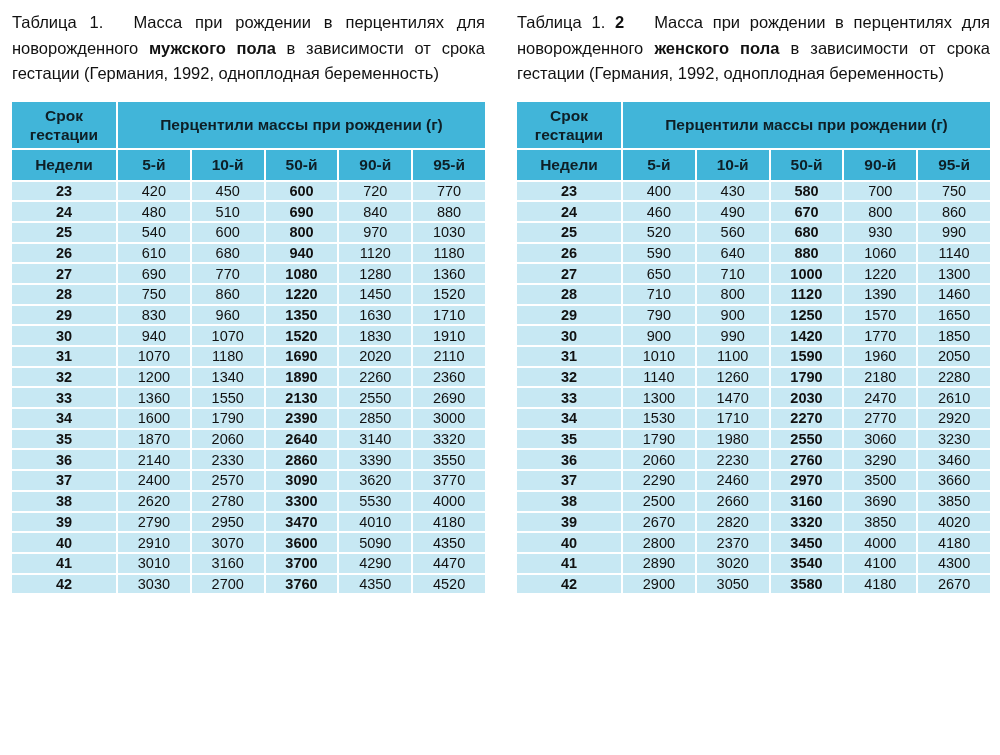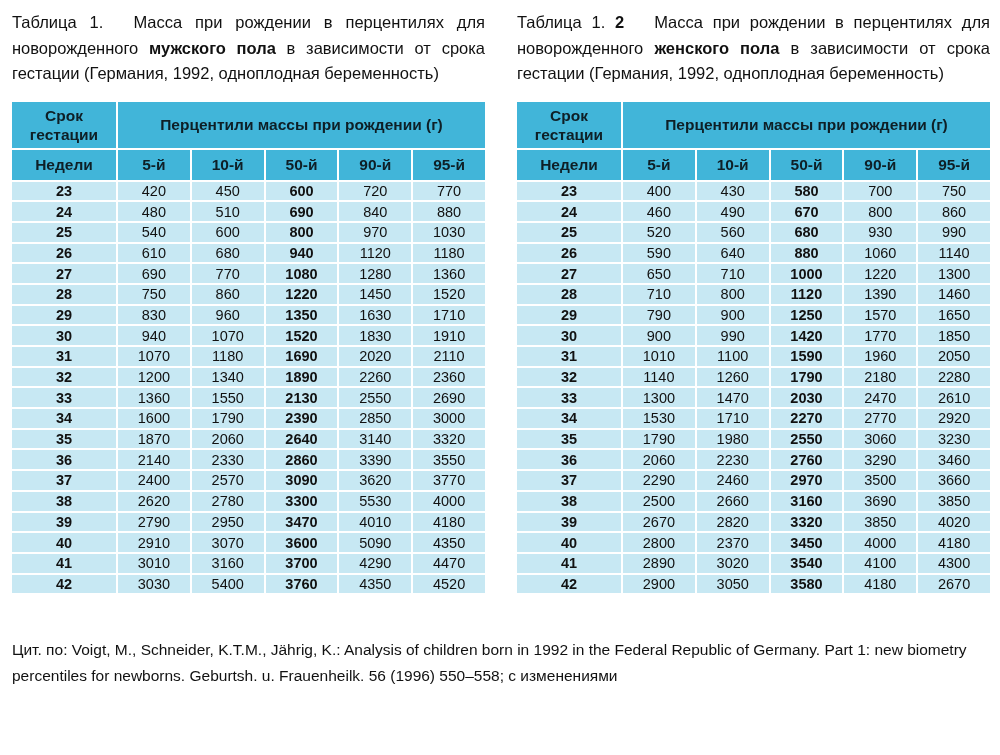--- a/index.html
+++ b/index.html
@@ -210,21 +210,21 @@
               <td class="week">41</td>
               <td class="val">3010</td>
               <td class="val">3160</td>
               <td class="val median">3700</td>
               <td class="val">4290</td>
               <td class="val">4470</td>
             </tr>
             <tr>
               <td class="week">42</td>
               <td class="val">3030</td>
-              <td class="val">5400</td>
+              <td class="val">2700</td>
               <td class="val median">3760</td>
               <td class="val">4350</td>
               <td class="val">4520</td>
             </tr>
           </tbody>
       </table>
     </section>
 
     <section class="table-block">
       <p class="table-title"><span class="t-label">Таблица 1.</span>&nbsp;<b>2</b><span class="t-gap"></span><span>Масса при рождении в перцентилях для новорожденного </span><b>женского пола</b><span> в зависимости от срока гестации (Германия, 1992, одноплодная беременность)</span></p>
@@ -408,14 +408,13 @@
               <td class="val median">3580</td>
               <td class="val">4180</td>
               <td class="val">2670</td>
             </tr>
           </tbody>
       </table>
     </section>
 
   </div>
 
-  <p class="footer">Цит. по: Voigt, M., Schneider, K.T.M., Jährig, K.: Analysis of children born in 1992 in the Federal Republic of Germany. Part 1: new biometry percentiles for newborns. Geburtsh. u. Frauenheilk. 56 (1996) 550–558; с изменениями</p>
 </div>
 
 </body></html>

